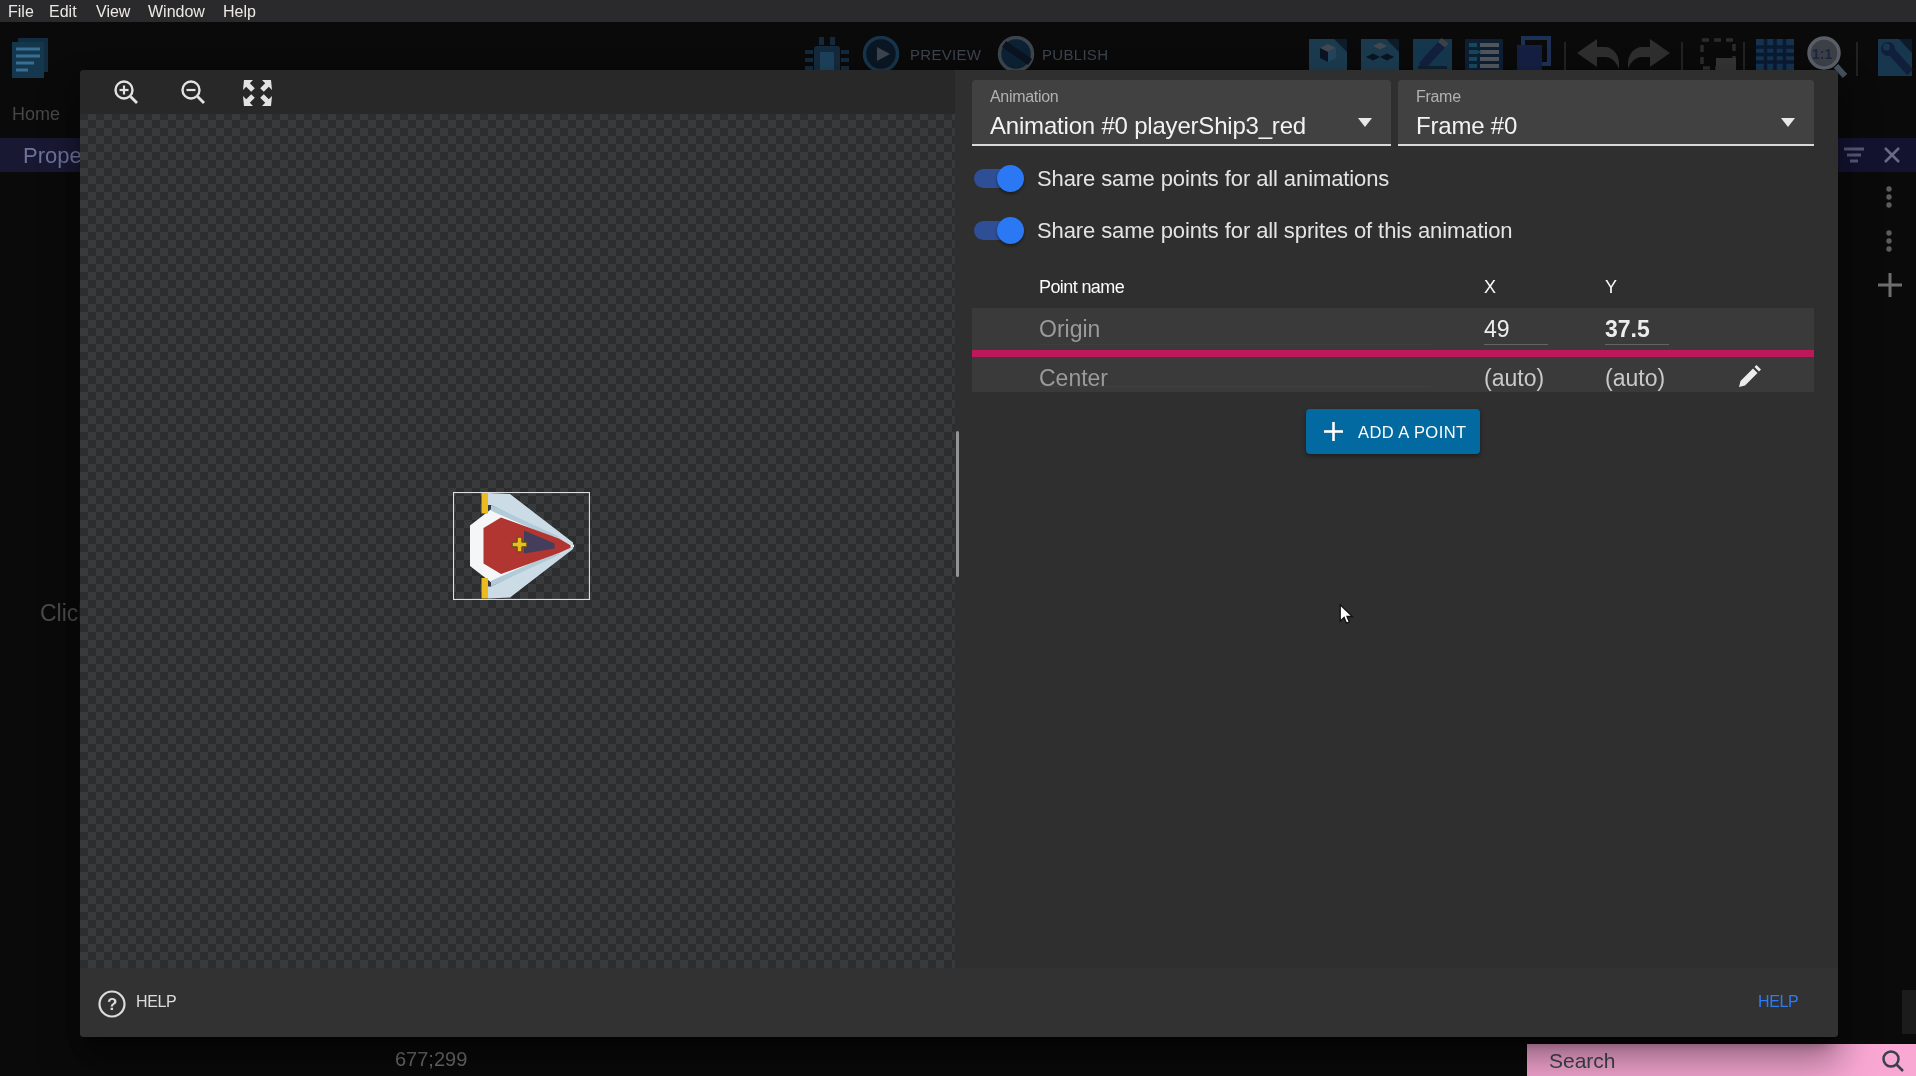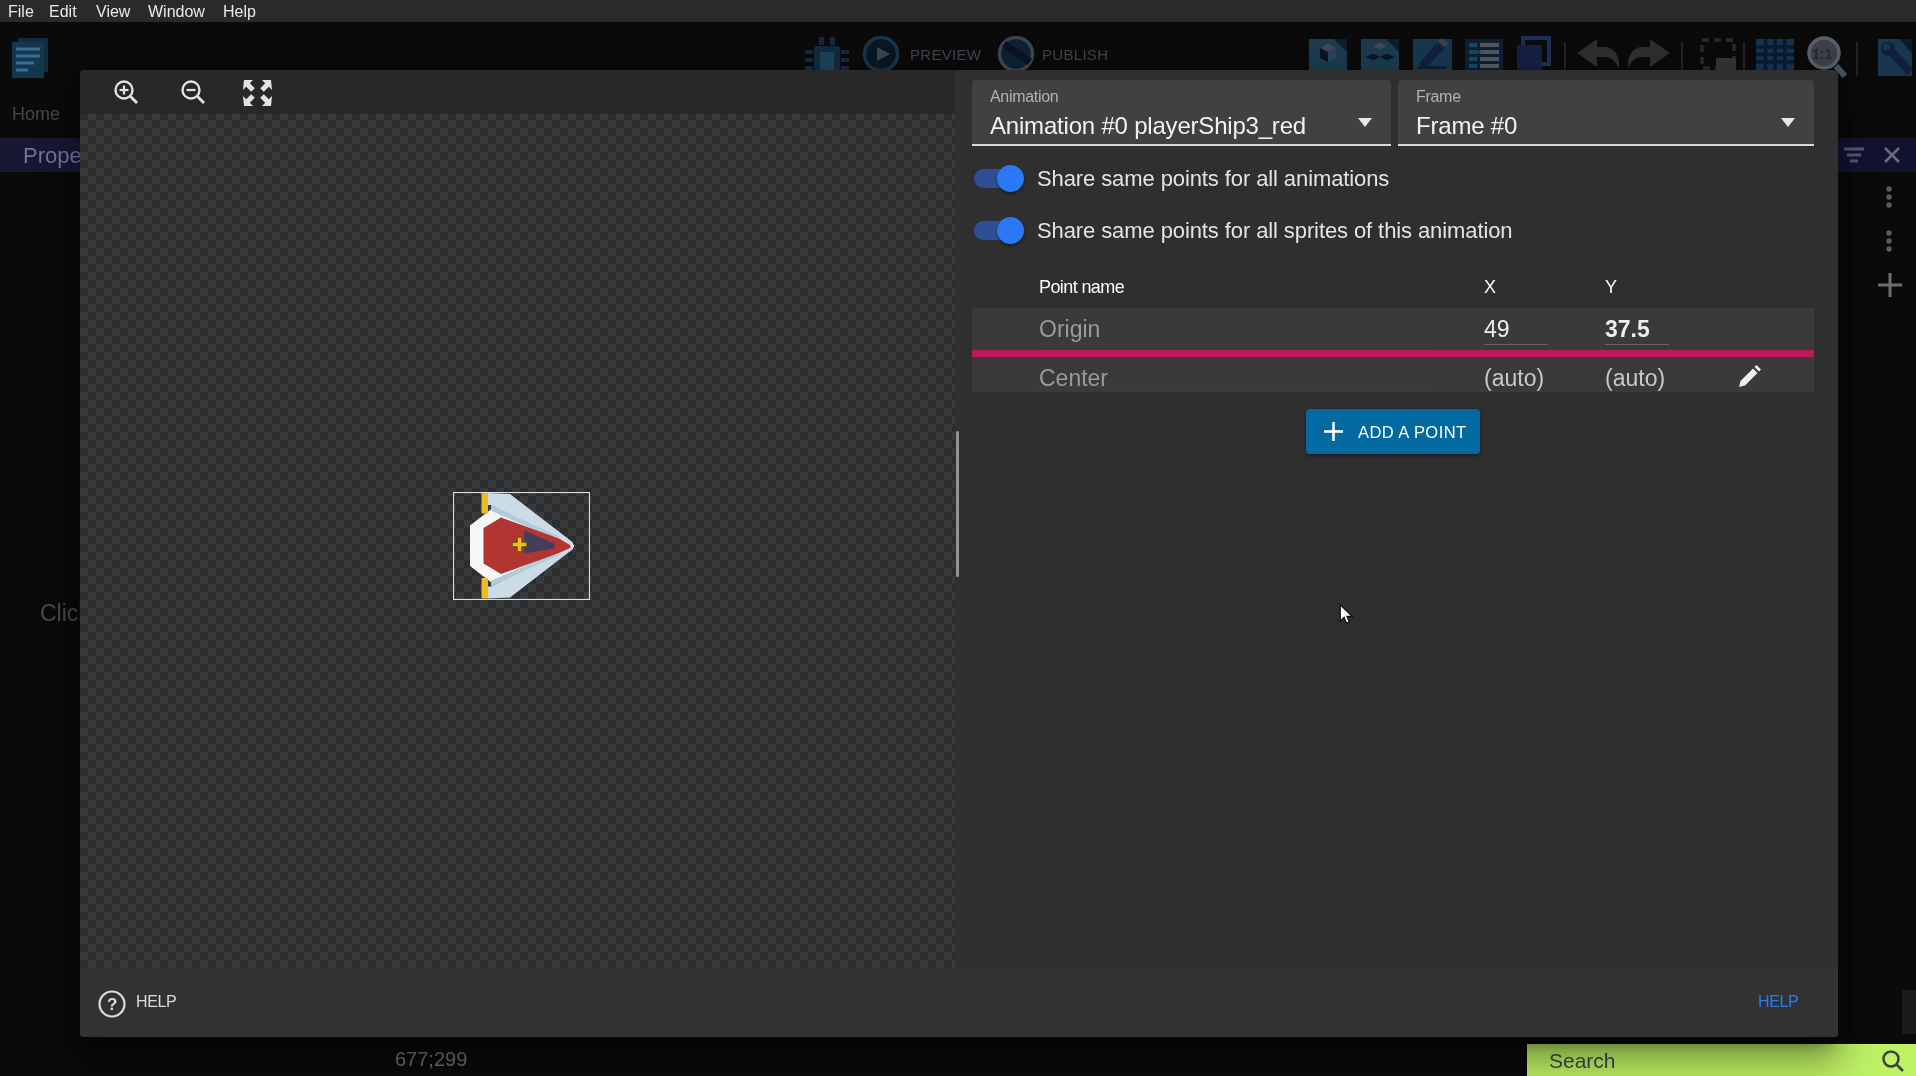--- a/index.html
+++ b/index.html
@@ -13,21 +13,21 @@
   #menubar span { position:absolute; top:3px; }
   .tabHome { left:12px; top:104px; color:#474747; font-size:18px; }
   .tabProp { left:0; top:138px; width:80px; height:34px; background:#181833; overflow:hidden; }
   .tabProp span { position:absolute; left:23px; top:5px; color:#6f739c; font-size:22px; font-weight:500; }
   .clickTxt { left:40px; top:600px; width:40px; overflow:hidden; color:#4a4a4a; font-size:23px; white-space:nowrap; }
 
   .rpanelHead { left:1838px; top:138px; width:78px; height:34px; background:#131330; }
 
   
   .coords { left:395px; top:1048px; color:#6e6e6e; font-size:20px; }
-  .searchBox { left:1527px; top:1044px; width:389px; height:32px; background:#bef264; }
+  .searchBox { left:1527px; top:1044px; width:389px; height:32px; background:#f9a8d4; }
   .searchBox span { position:absolute; left:22px; top:5px; color:#40474e; font-size:21px; }
 
   
   #dialog { left:80px; top:70px; width:1758px; height:967px; background:#2f2f2f; border-radius:4px;
     box-shadow:0 11px 15px -7px rgba(0,0,0,.5), 0 24px 38px 3px rgba(0,0,0,.35); }
   #canvasbar { left:0; top:0; width:875px; height:44px; background:#282828; border-radius:4px 0 0 0; }
   #checker { left:0; top:44px; width:875px; height:854px;
     background-image:
       linear-gradient(45deg, #393a3c 25%, transparent 25%, transparent 75%, #393a3c 75%),
       linear-gradient(45deg, #393a3c 25%, transparent 25%, transparent 75%, #393a3c 75%);

